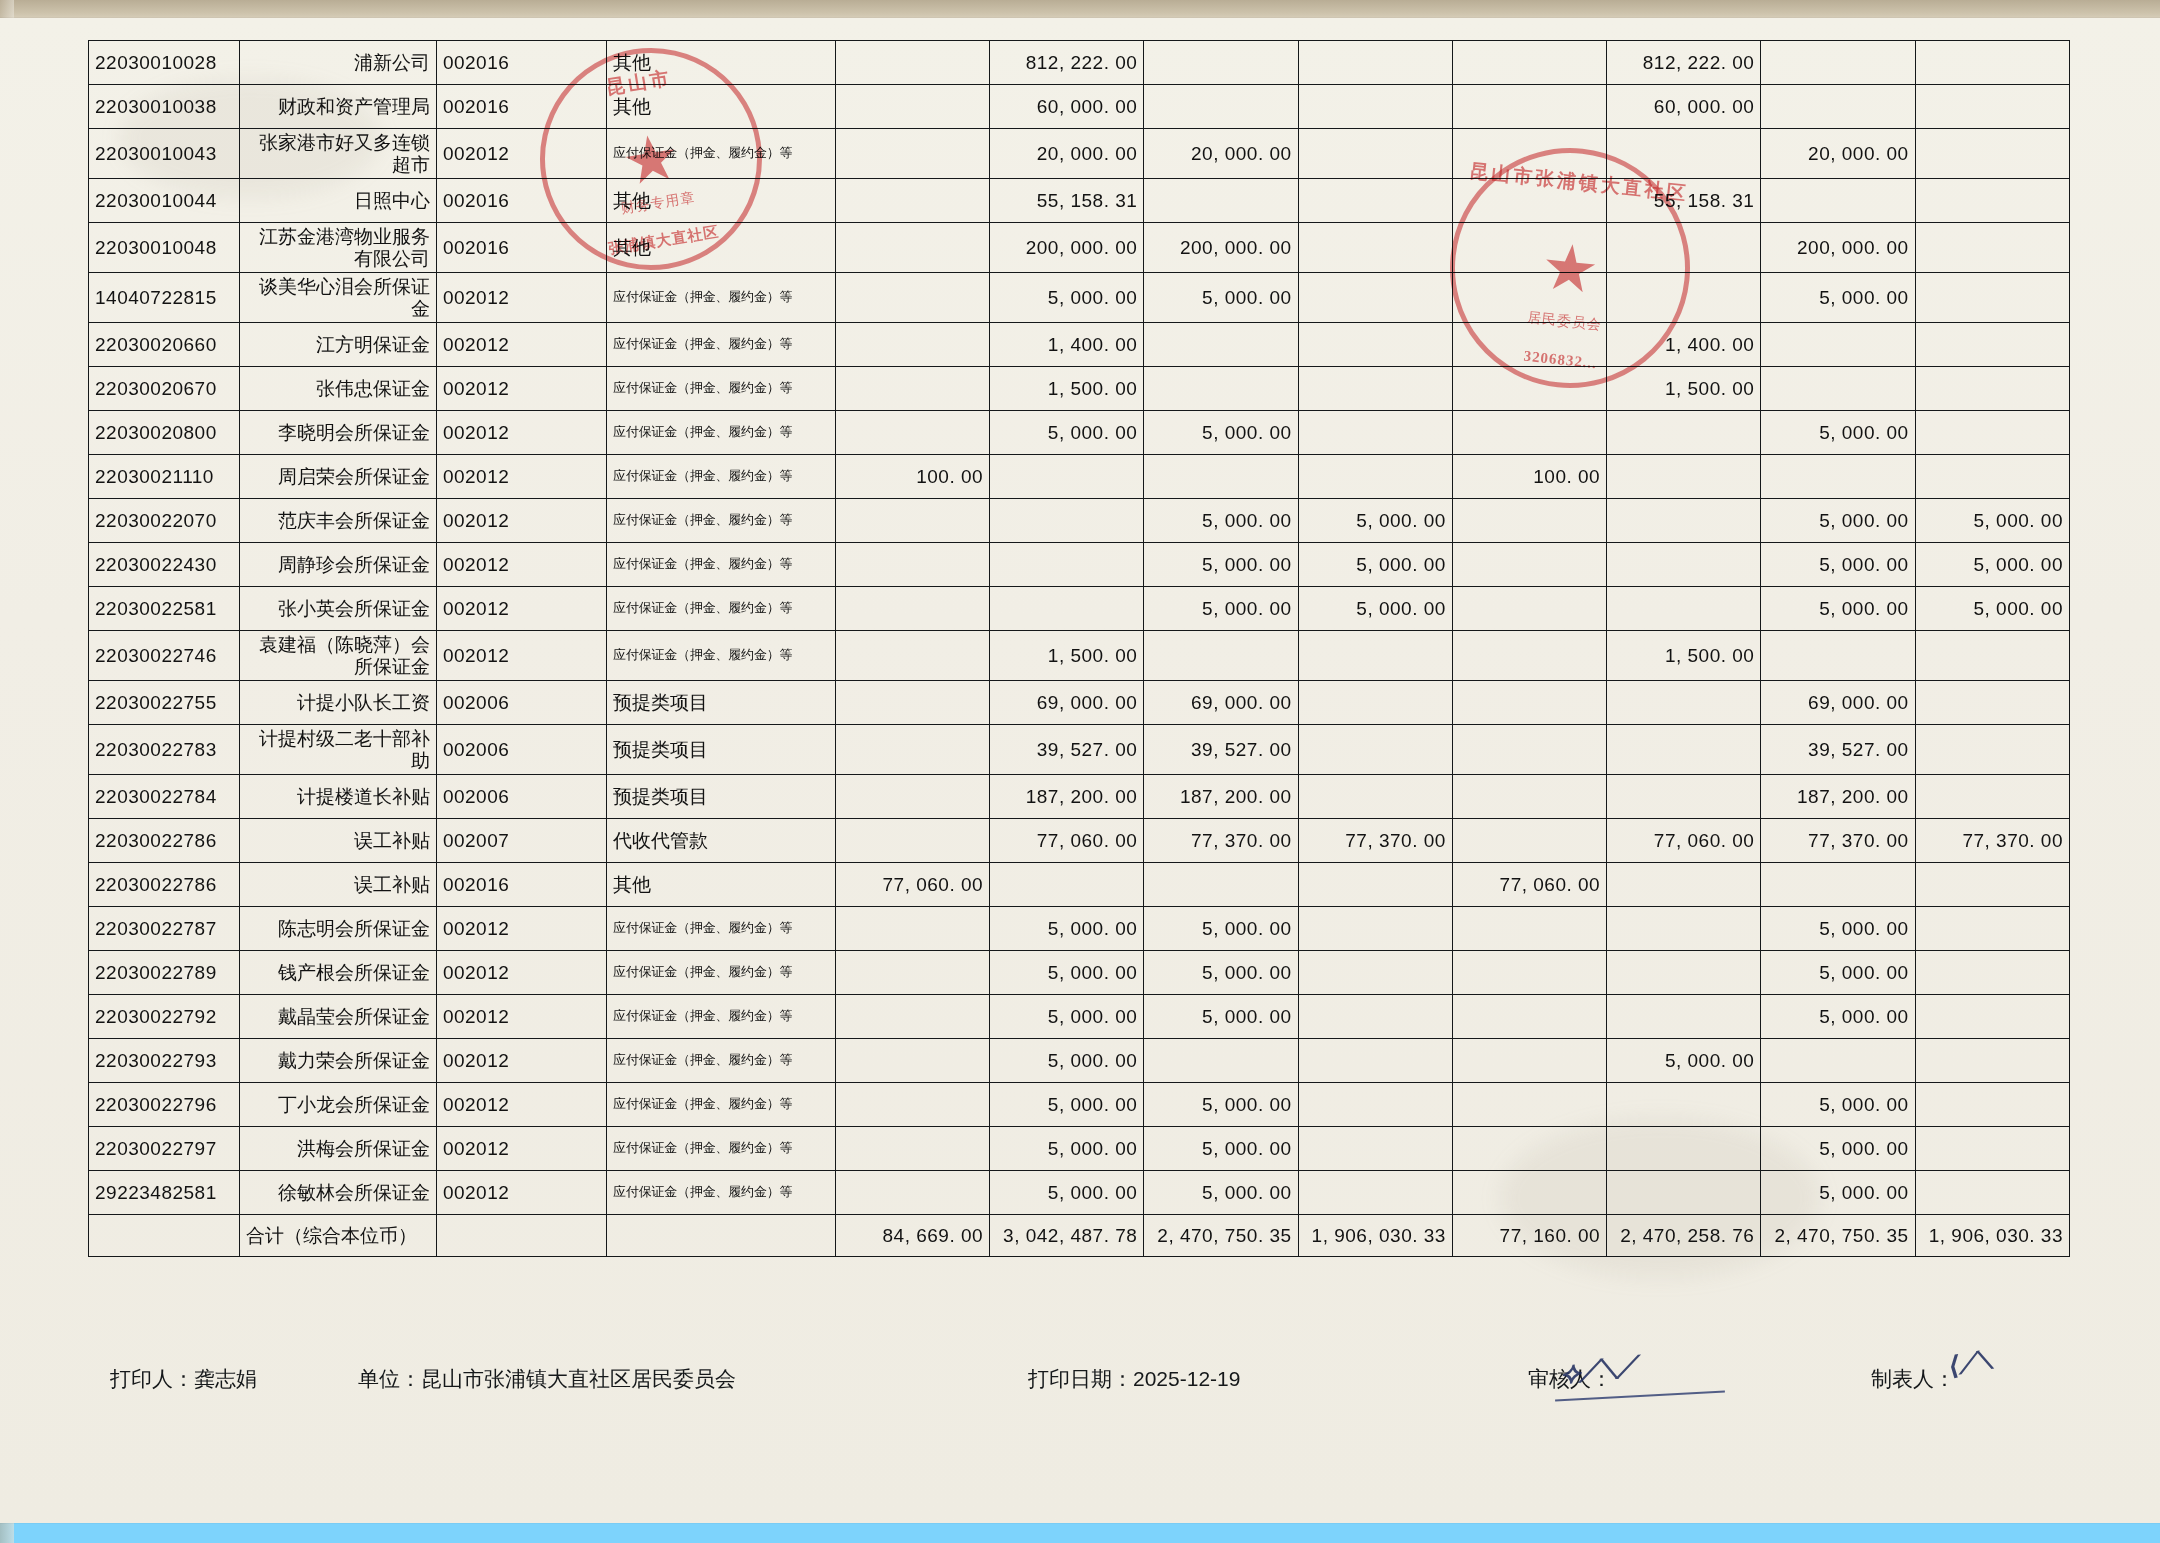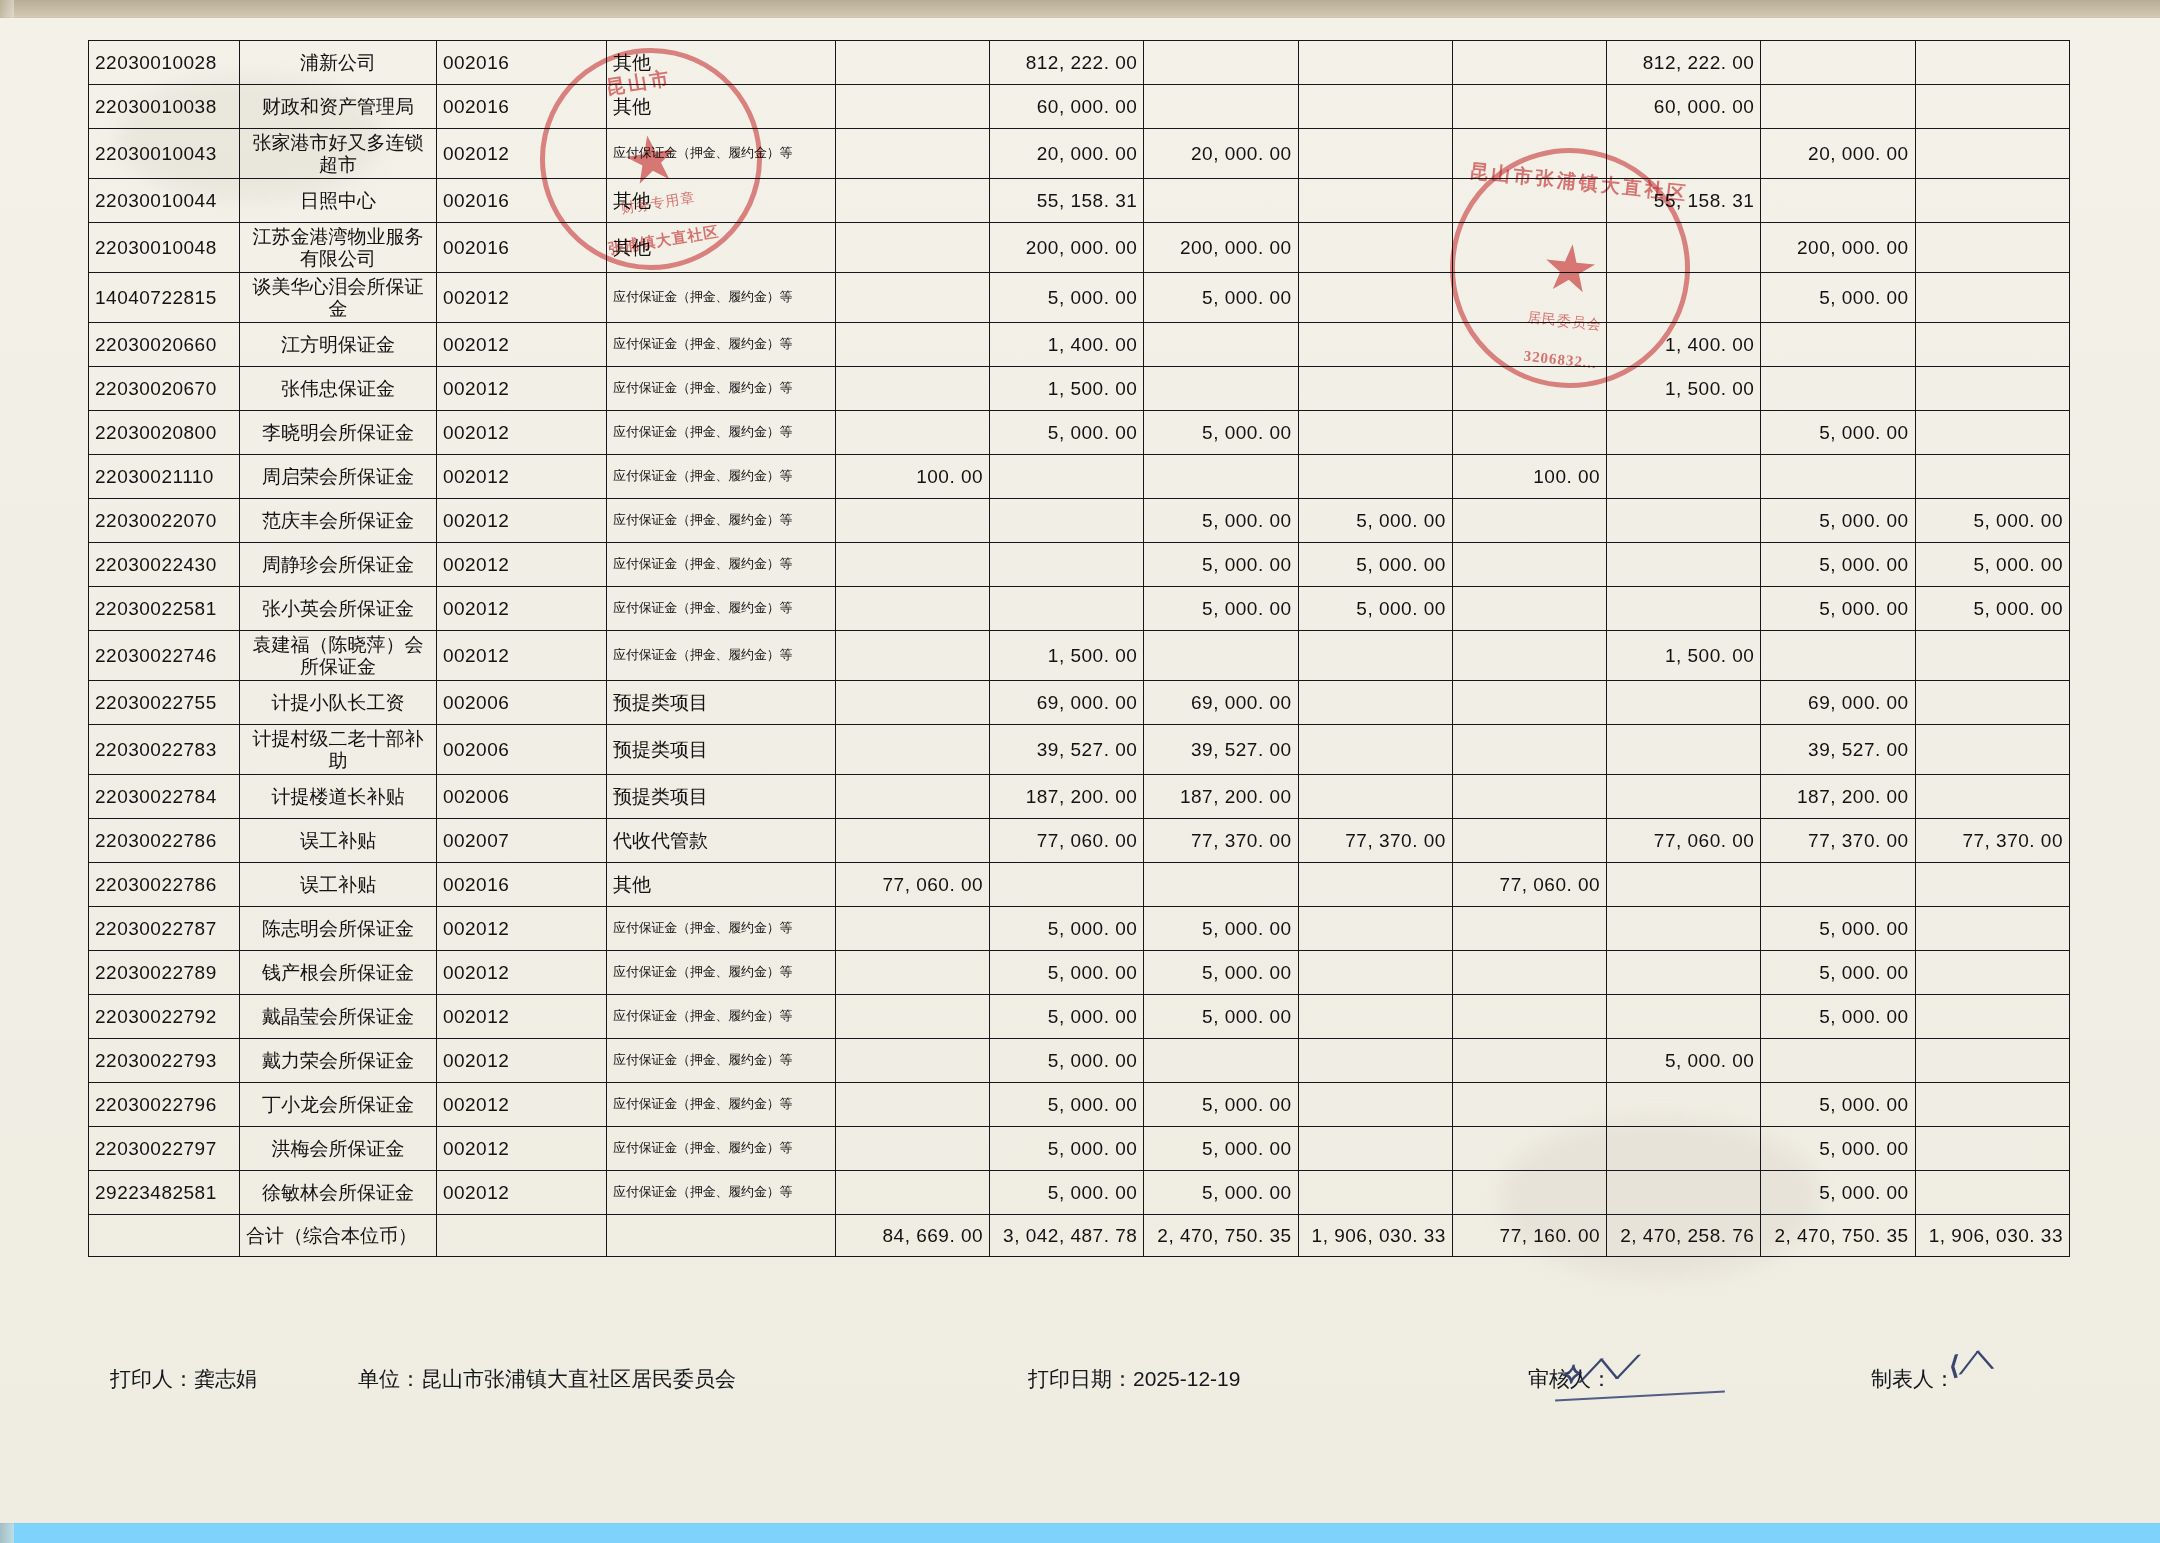--- a/index.html
+++ b/index.html
@@ -57,21 +57,21 @@
     border: 1.6px solid #15181a;
     padding: 0 6px;
     font-size: 19px;
     line-height: 1.15;
     vertical-align: middle;
     height: 44px;
     box-sizing: border-box;
     background: transparent;
   }
   td.code      { width: 142px; text-align: left; font-size: 20px; letter-spacing: .5px;}
-  td.name      { width: 185px; text-align: center; font-size: 19px;}
+  td.name      { width: 185px; text-align: right; font-size: 19px;}
   td.subj      { width: 160px; text-align: left; font-size: 19px; letter-spacing:.5px;margin-left:7px;}
   td.subjname  { width: 215px; text-align: left; font-size: 19px;}
   td.num       { width: 145px; text-align: right; font-size: 19px; letter-spacing: .5px; padding-right: 10px;}
   td.subjname.small { font-size: 13px; letter-spacing: -0.2px; }
   tr.r-tall td { height: 50px; }
   
   tr.total td { height: 42px; }
   td.total-label { text-align: left; font-size: 19px; }
   
   .footer {

